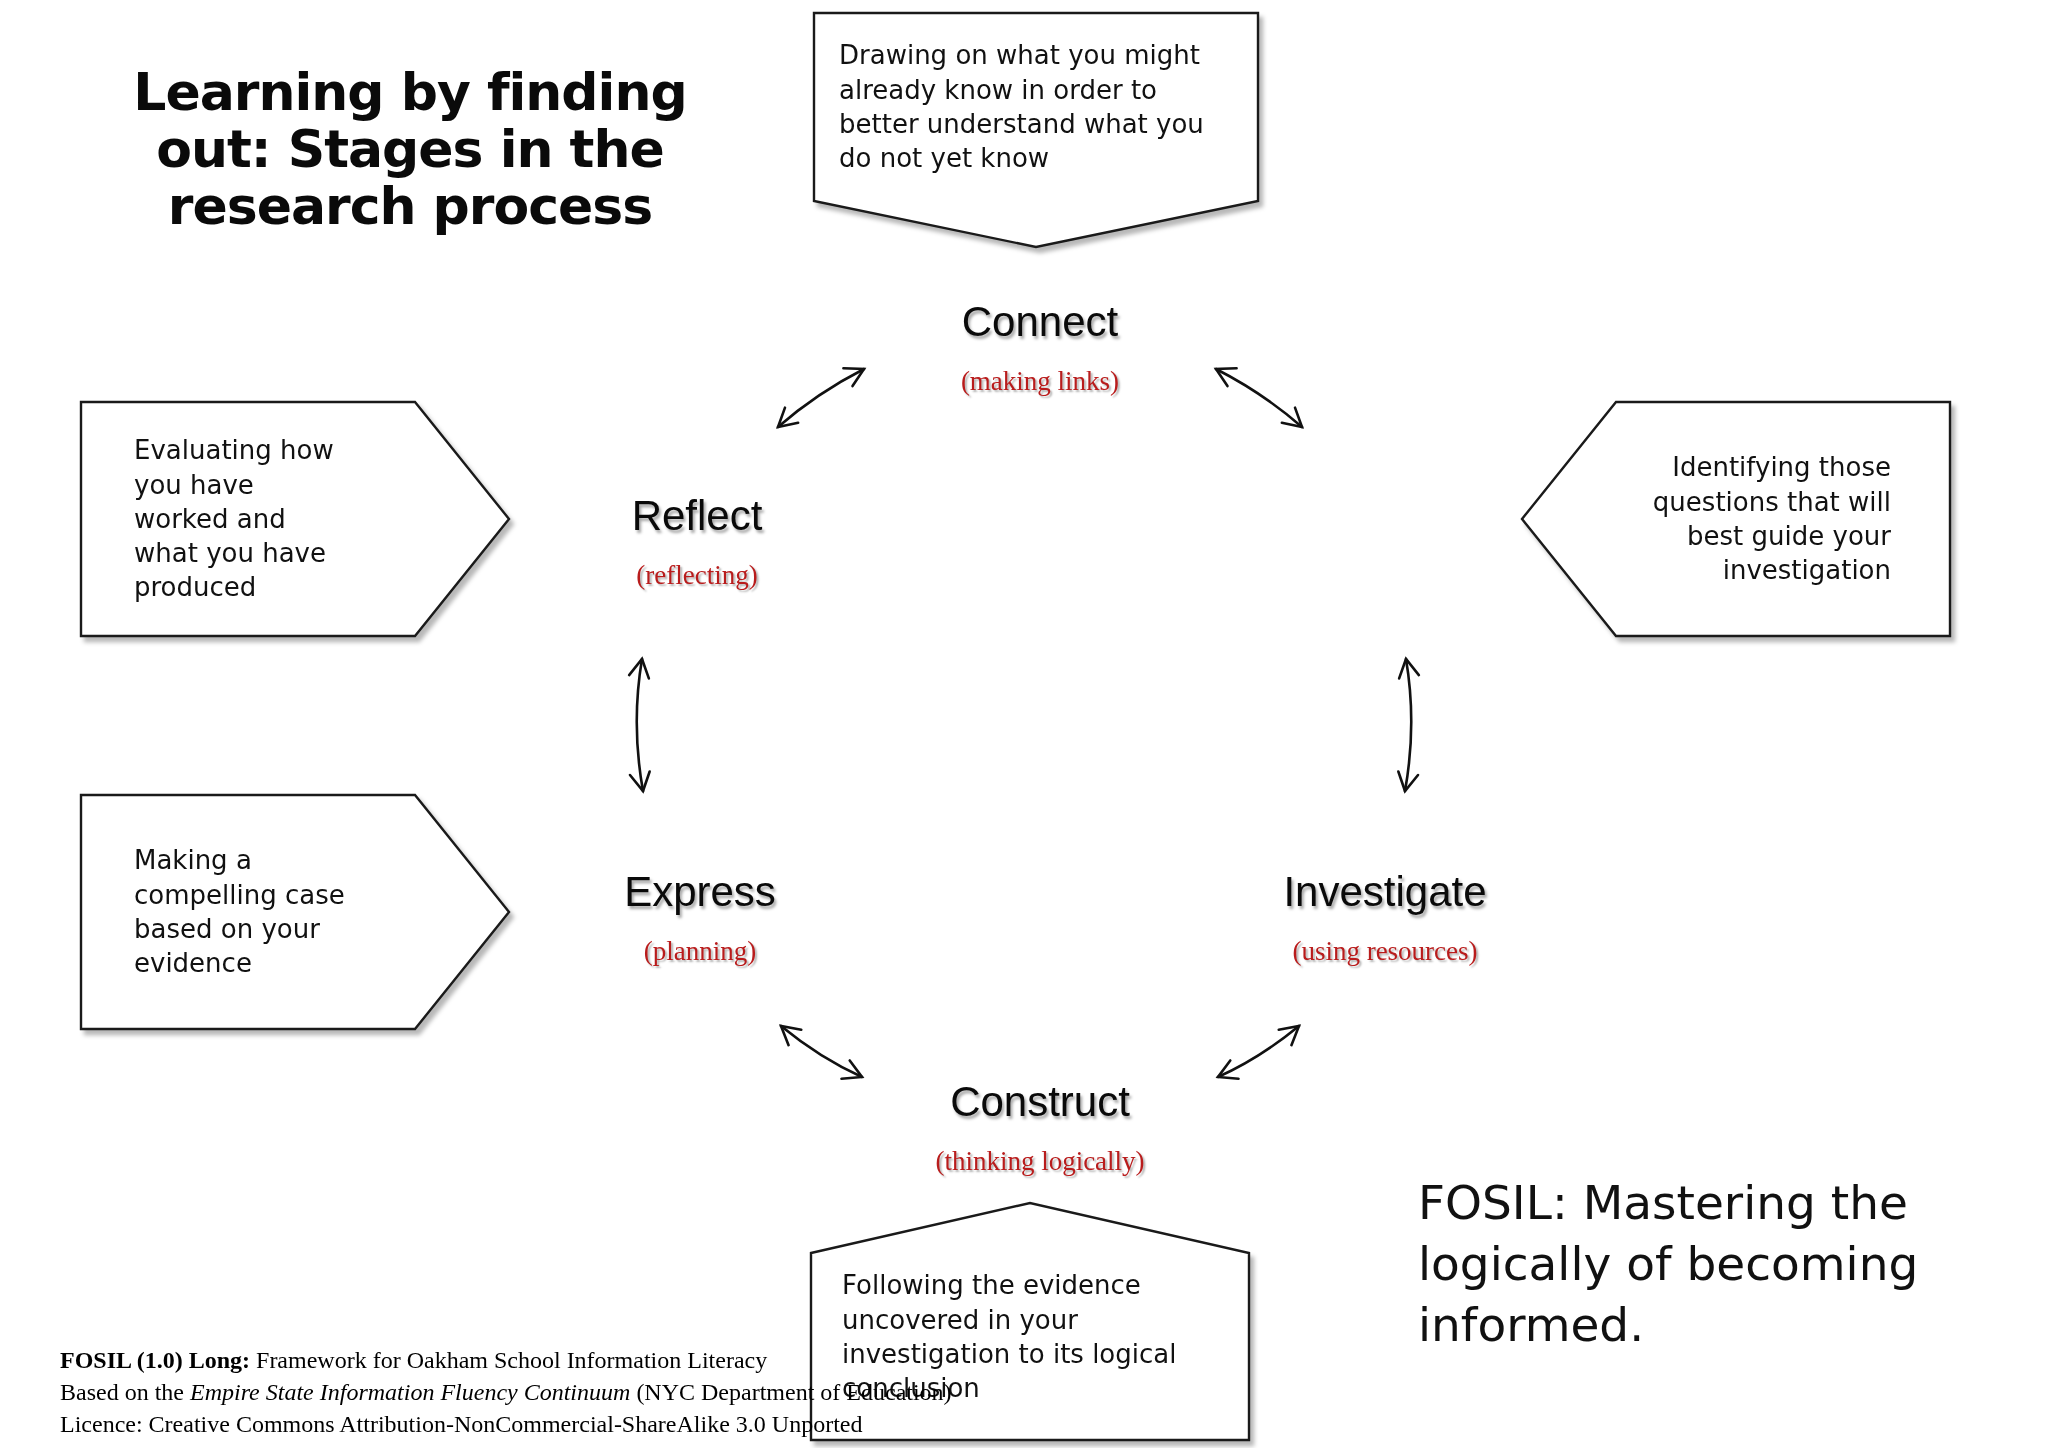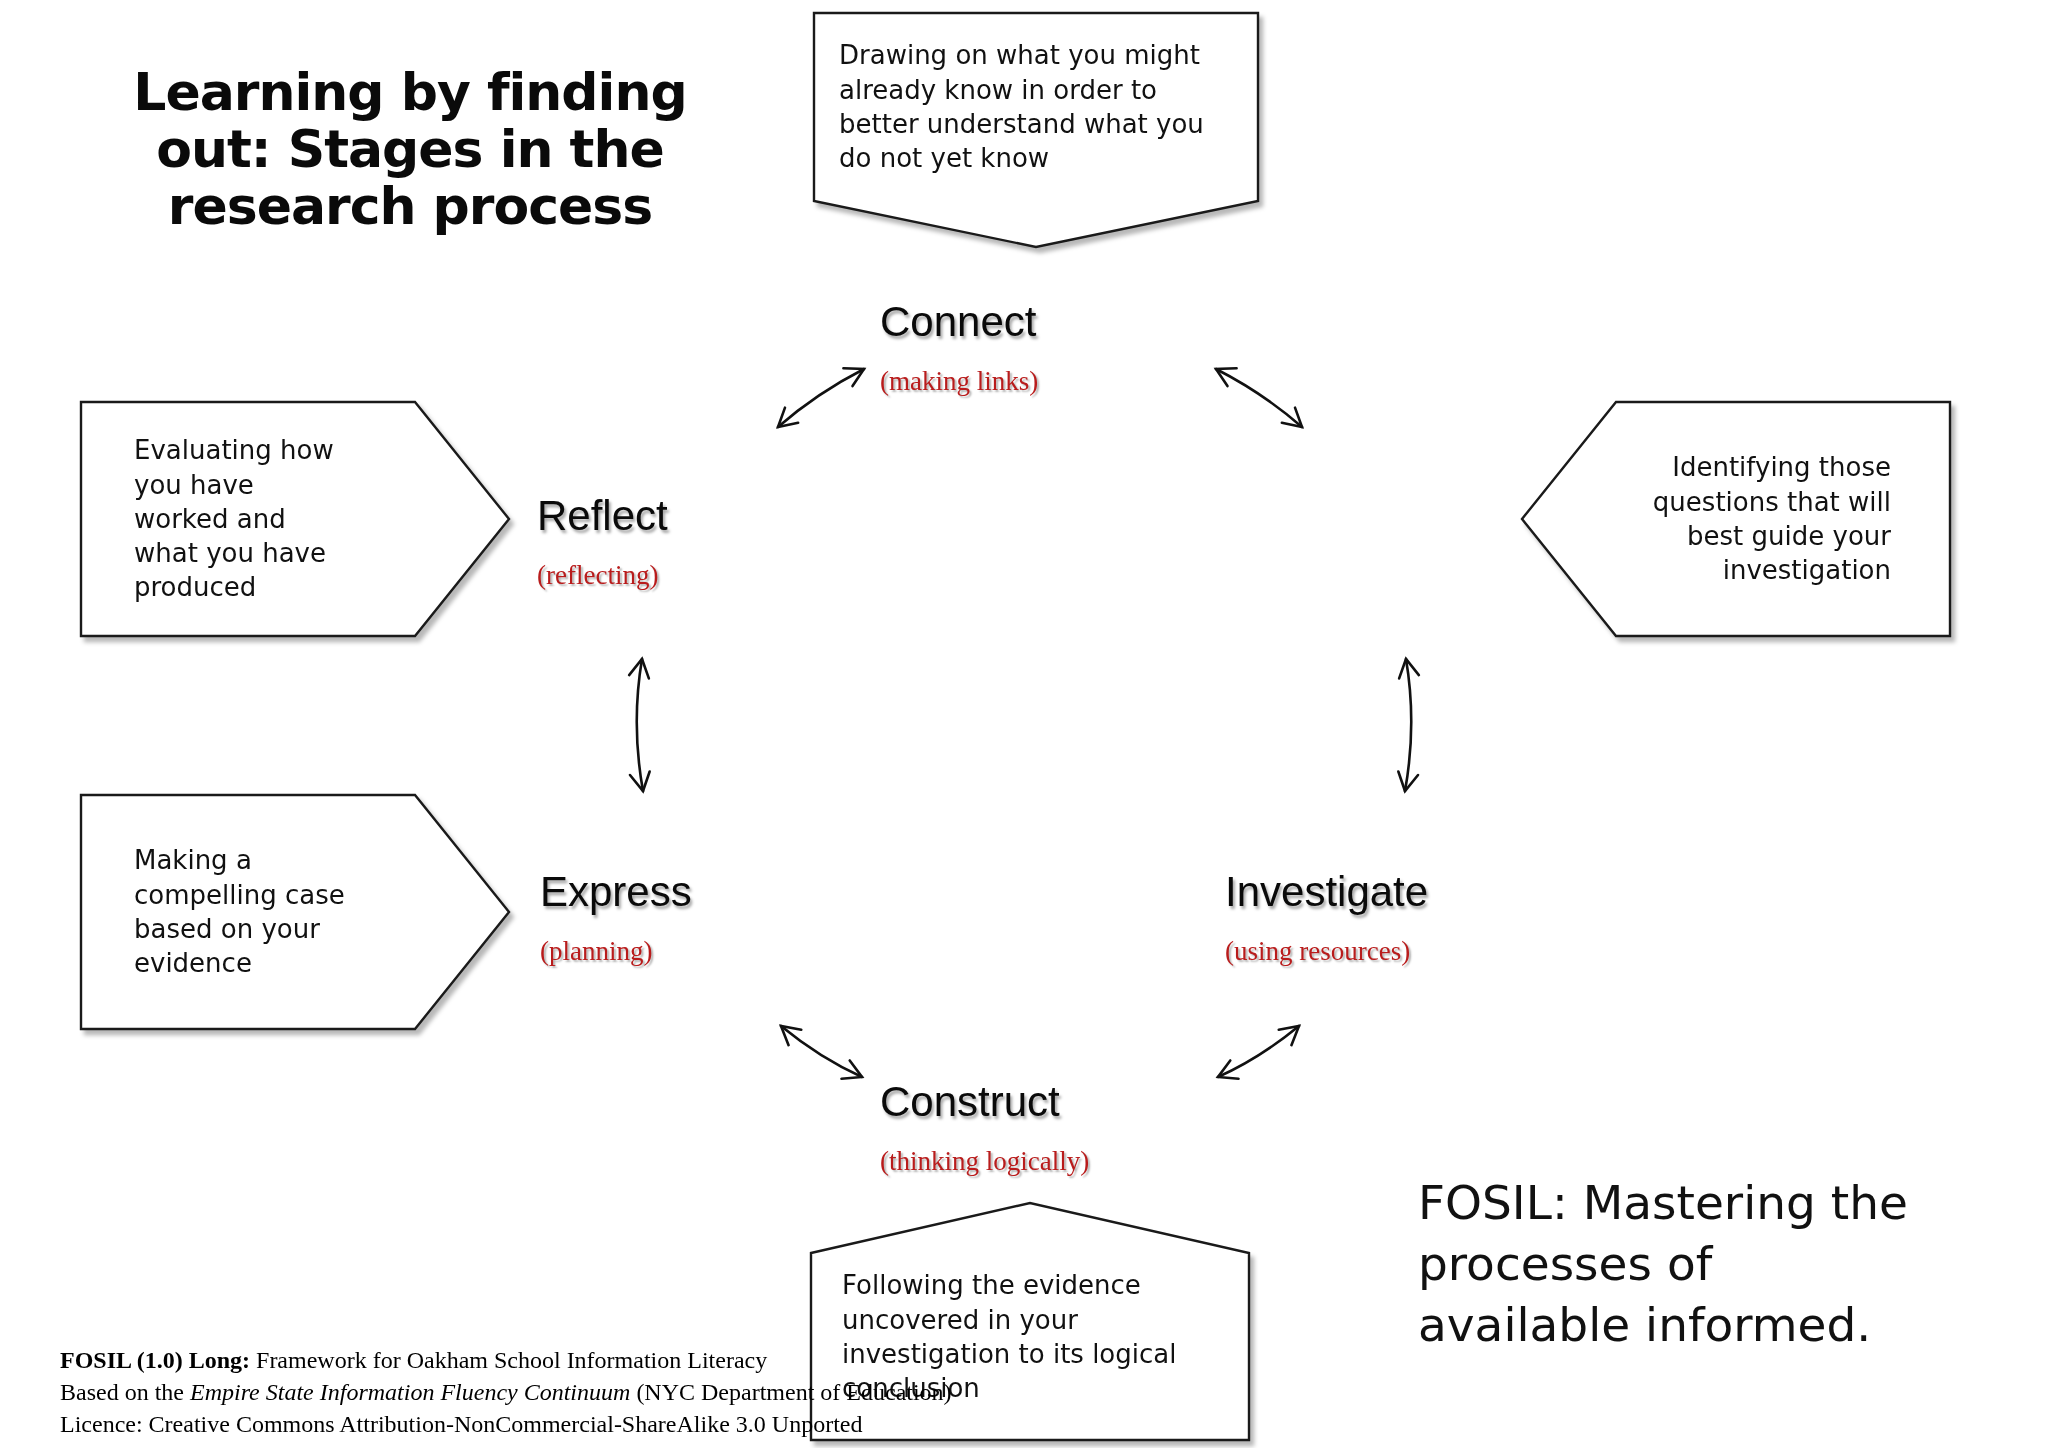--- a/index.html
+++ b/index.html
@@ -13,21 +13,21 @@
     font-family:"DejaVu Sans",sans-serif;
     font-size:52px;font-weight:bold;line-height:1.1;
     text-align:center;letter-spacing:-1px;color:#0a0a0a;
   }
 
   
   svg.arrows{position:absolute;left:0;top:0;}
   .arrow{fill:none;stroke:#111;stroke-width:2.6px;stroke-linecap:round;}
 
   
-  .stage-label{position:absolute;width:320px;text-align:left;}
+  .stage-label{position:absolute;width:320px;text-align:center;}
   .stage-name{
     font-family:"Liberation Sans",sans-serif;
     font-size:42px;font-weight:400;color:#0a0a0a;
     text-shadow:2px 3px 3px rgba(0,0,0,0.35);
   }
   .stage-sub{
     font-family:Liberation Serif, serif;
     font-size:27px;font-weight:400;color:#b91c1c;margin-top:20px;
     text-shadow:2px 2px 2px rgba(0,0,0,0.3);
   }
@@ -142,21 +142,21 @@
   <div class="stage-label" style="left:1225px;top:868px">
     <div class="stage-name">Investigate</div>
     <div class="stage-sub">(using resources)</div>
   </div>
 
   <div class="stage-label" style="left:880px;top:1078px">
     <div class="stage-name">Construct</div>
     <div class="stage-sub">(thinking logically)</div>
   </div>
 
-  <div class="tagline">FOSIL: Mastering the processes of available informed.</div>
+  <div class="tagline">FOSIL: Mastering the logically of becoming informed.</div>
 
   <div class="footer">
     <div><b>FOSIL (1.0) Long:</b><span> Framework for Oakham School Information Literacy</span></div>
     <div><span>Based on the </span><i>Empire State Information Fluency Continuum</i><span> (NYC Department of Education)</span></div>
     <div>Licence: Creative Commons Attribution-NonCommercial-ShareAlike 3.0 Unported</div>
   </div>
 
 </div>
 
 </body></html>

